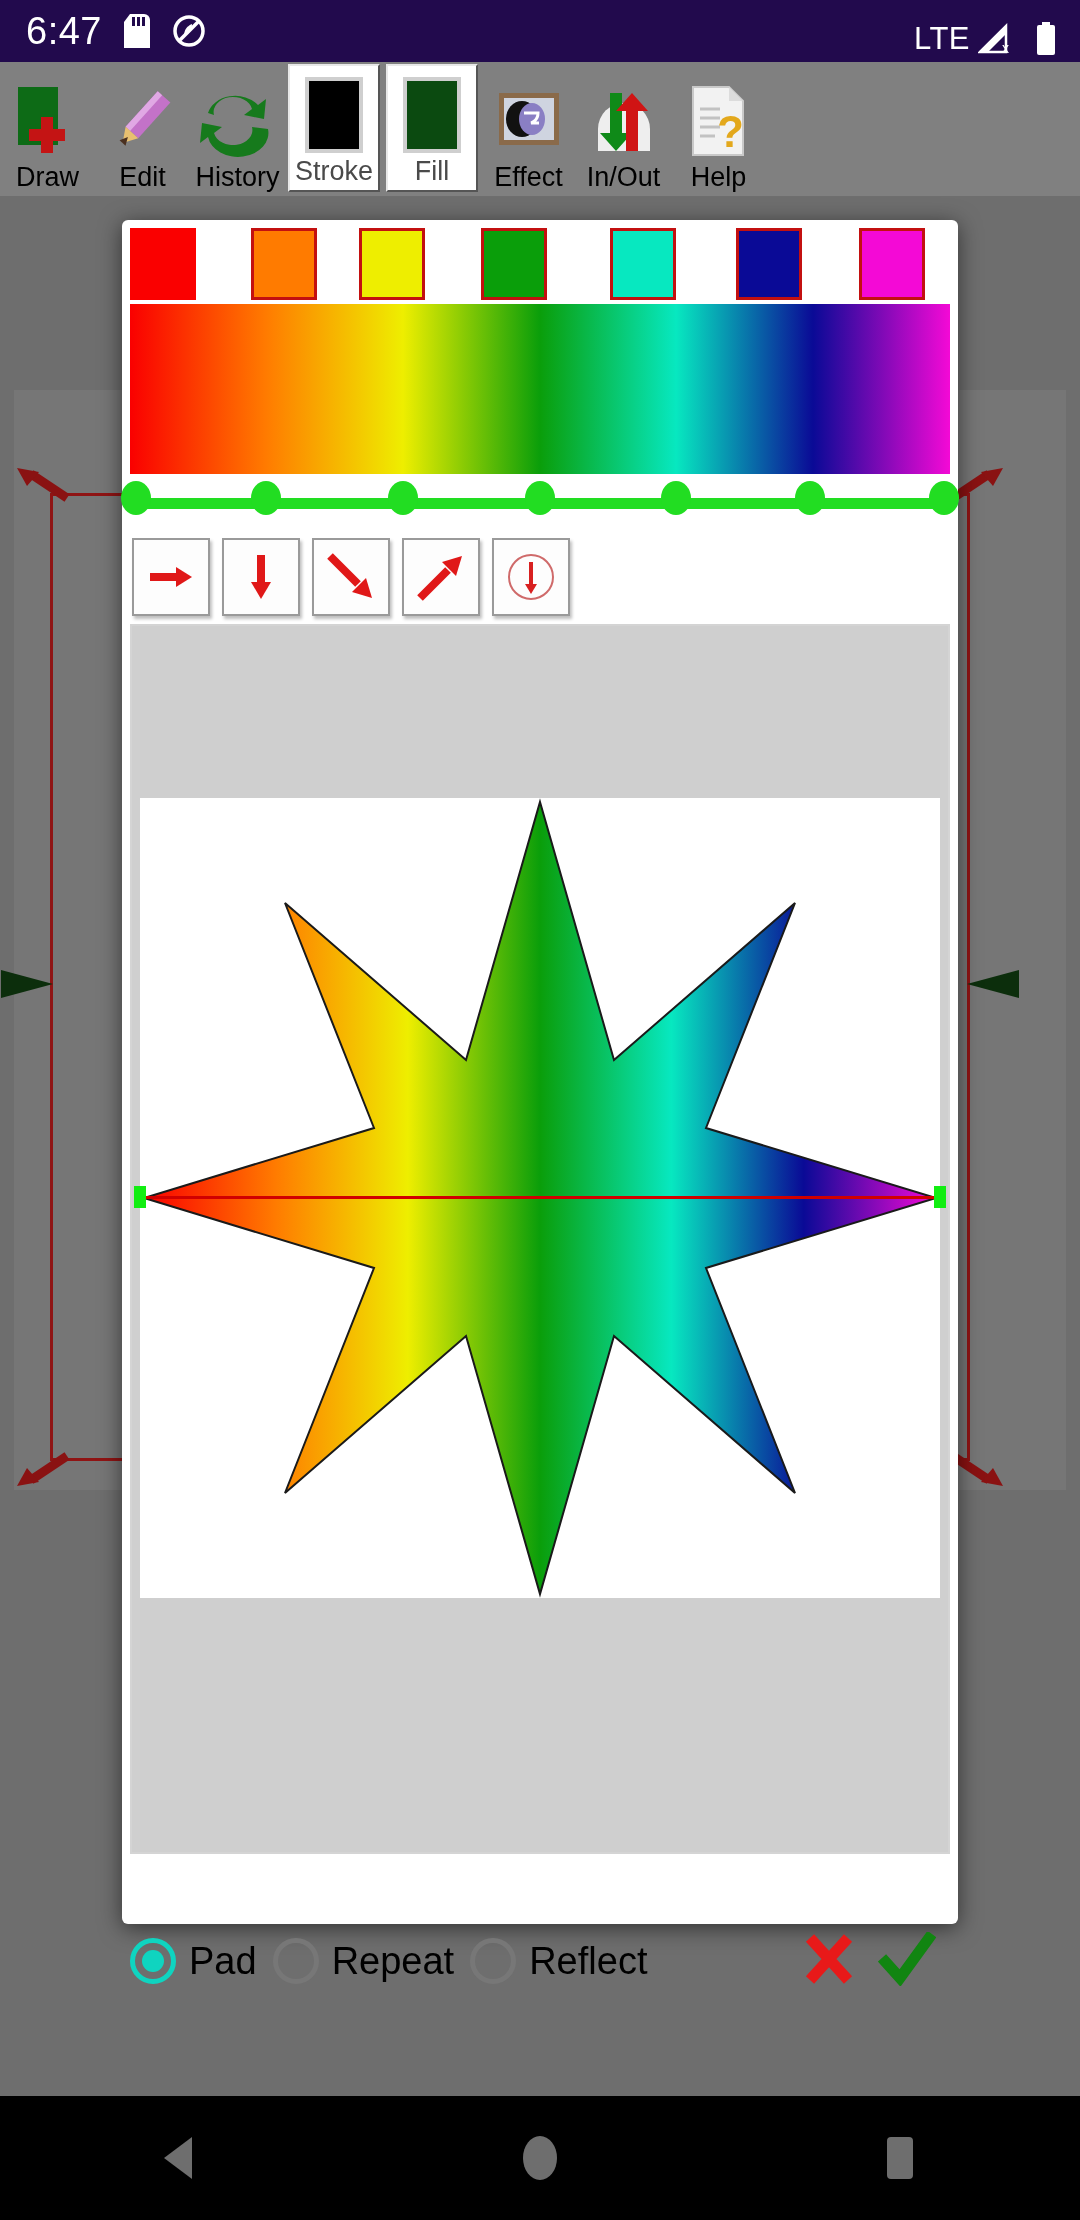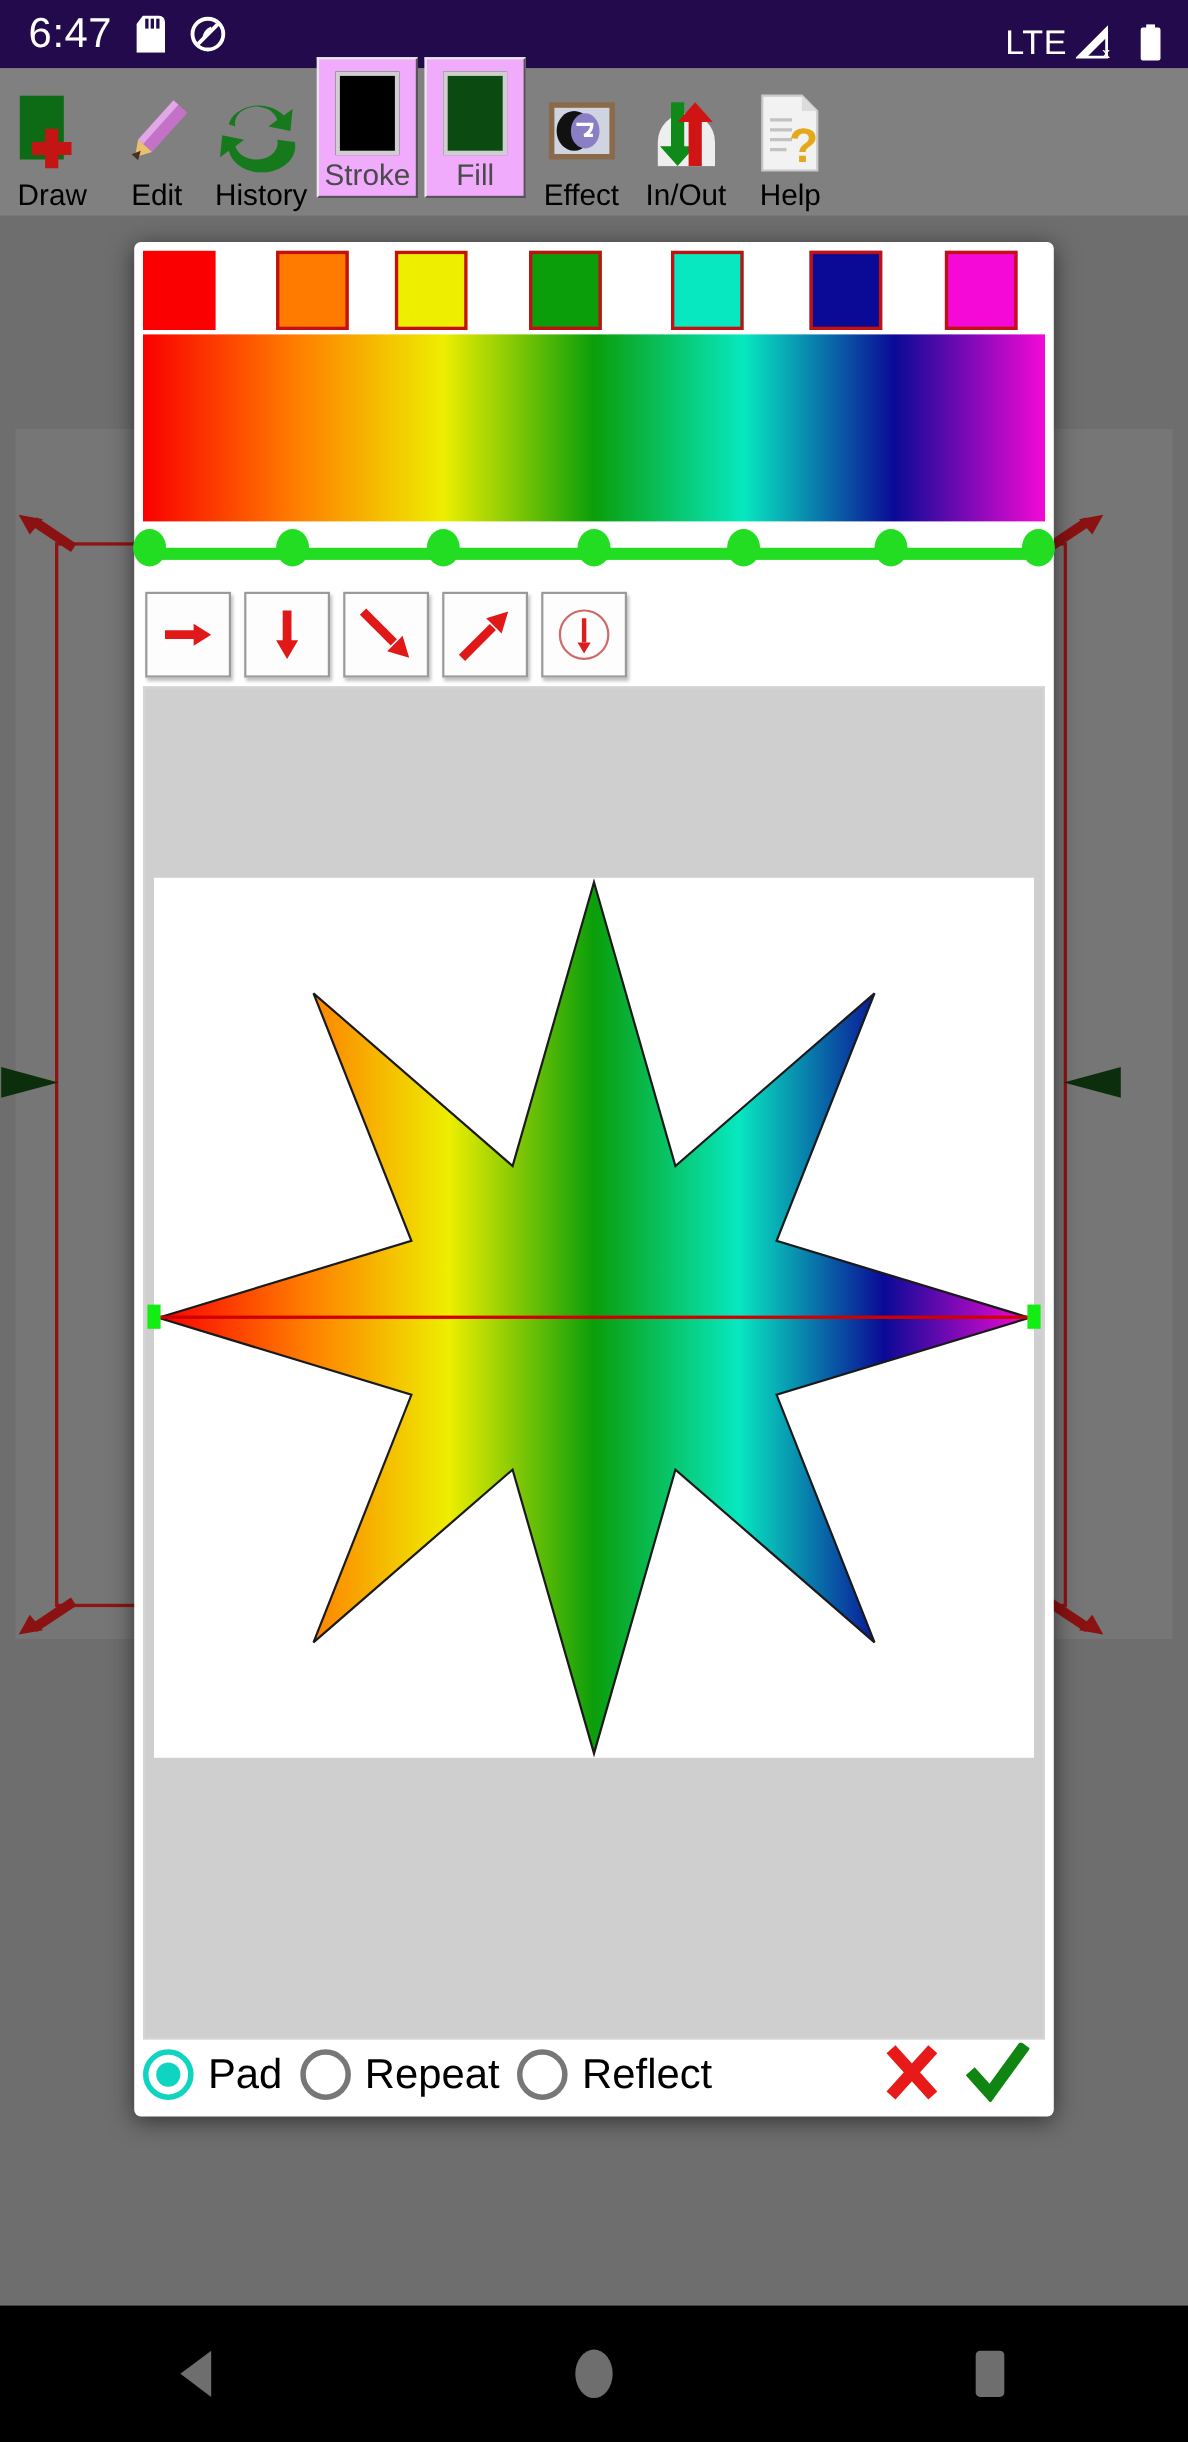--- a/index.html
+++ b/index.html
@@ -18,23 +18,23 @@
 
   
   #toolbar { position:absolute; left:0; top:62px; width:1080px; height:134px;
      background:#808080; display:flex; align-items:flex-end; }
   .tool { width:95px; height:134px; position:relative; display:flex;
      flex-direction:column; align-items:center; justify-content:flex-end;
      padding-bottom:4px; }
   .tool .ti { height:82px; width:88px; display:flex; align-items:center;
      justify-content:center; }
   .tool .tl { font-size:27px; color:#000000; line-height:30px; white-space:nowrap; }
-  .tool.raised { background:#f0abfc; border:2px solid #e8e8e8;
+  .tool.raised { background:#ffffff; border:2px solid #e8e8e8;
      border-right-color:#555; border-bottom-color:#555; width:92px;
-     height:128px; margin:16px 3px; }
+     height:128px; margin:4px 3px; }
   .tool.raised .tl { color:#4a4a4a; }
   .swatchbox { width:58px; height:76px; border:4px solid #cfcfcf; }
 
   
   #bgcanvas { position:absolute; left:14px; top:390px; width:1052px; height:1100px;
      background:#767676; }
   #selframe { position:absolute; left:50px; top:493px; width:920px; height:968px;
      border:3px solid #8f1414; }
 
   
@@ -59,21 +59,21 @@
      align-items:center; justify-content:center; }
 
   #prevwrap { position:absolute; left:8px; top:404px; width:820px; height:1230px;
      background:#cfcfcf; border:2px solid #d4d4d4; }
   #prevcanvas { position:absolute; left:8px; top:172px; width:800px; height:800px;
      background:#fff; }
   #gradline { position:absolute; left:8px; top:570px; width:800px; height:3px;
      background:#d10000; }
   .ghandle { position:absolute; width:12px; height:22px; background:#12ee12; top:560px; }
 
-  #bottombar { position:absolute; left:8px; top:1637px; width:820px; height:58px;
+  #bottombar { position:absolute; left:8px; top:1712px; width:820px; height:58px;
      display:flex; align-items:center; }
   .radio-item { display:flex; align-items:center; margin-right:16px; }
   .radio { width:46px; height:46px; border-radius:50%; border:5px solid #777;
      display:flex; align-items:center; justify-content:center; }
   .radio.on { border-color:#0fd4c0; }
   .radio .dot { width:22px; height:22px; border-radius:50%; background:#0fd4c0; }
   .radio-label { font-size:38px; color:#000; margin-left:13px; }
 
   #actions { margin-left:auto; display:flex; align-items:center; gap:22px;
      margin-right:14px; }

